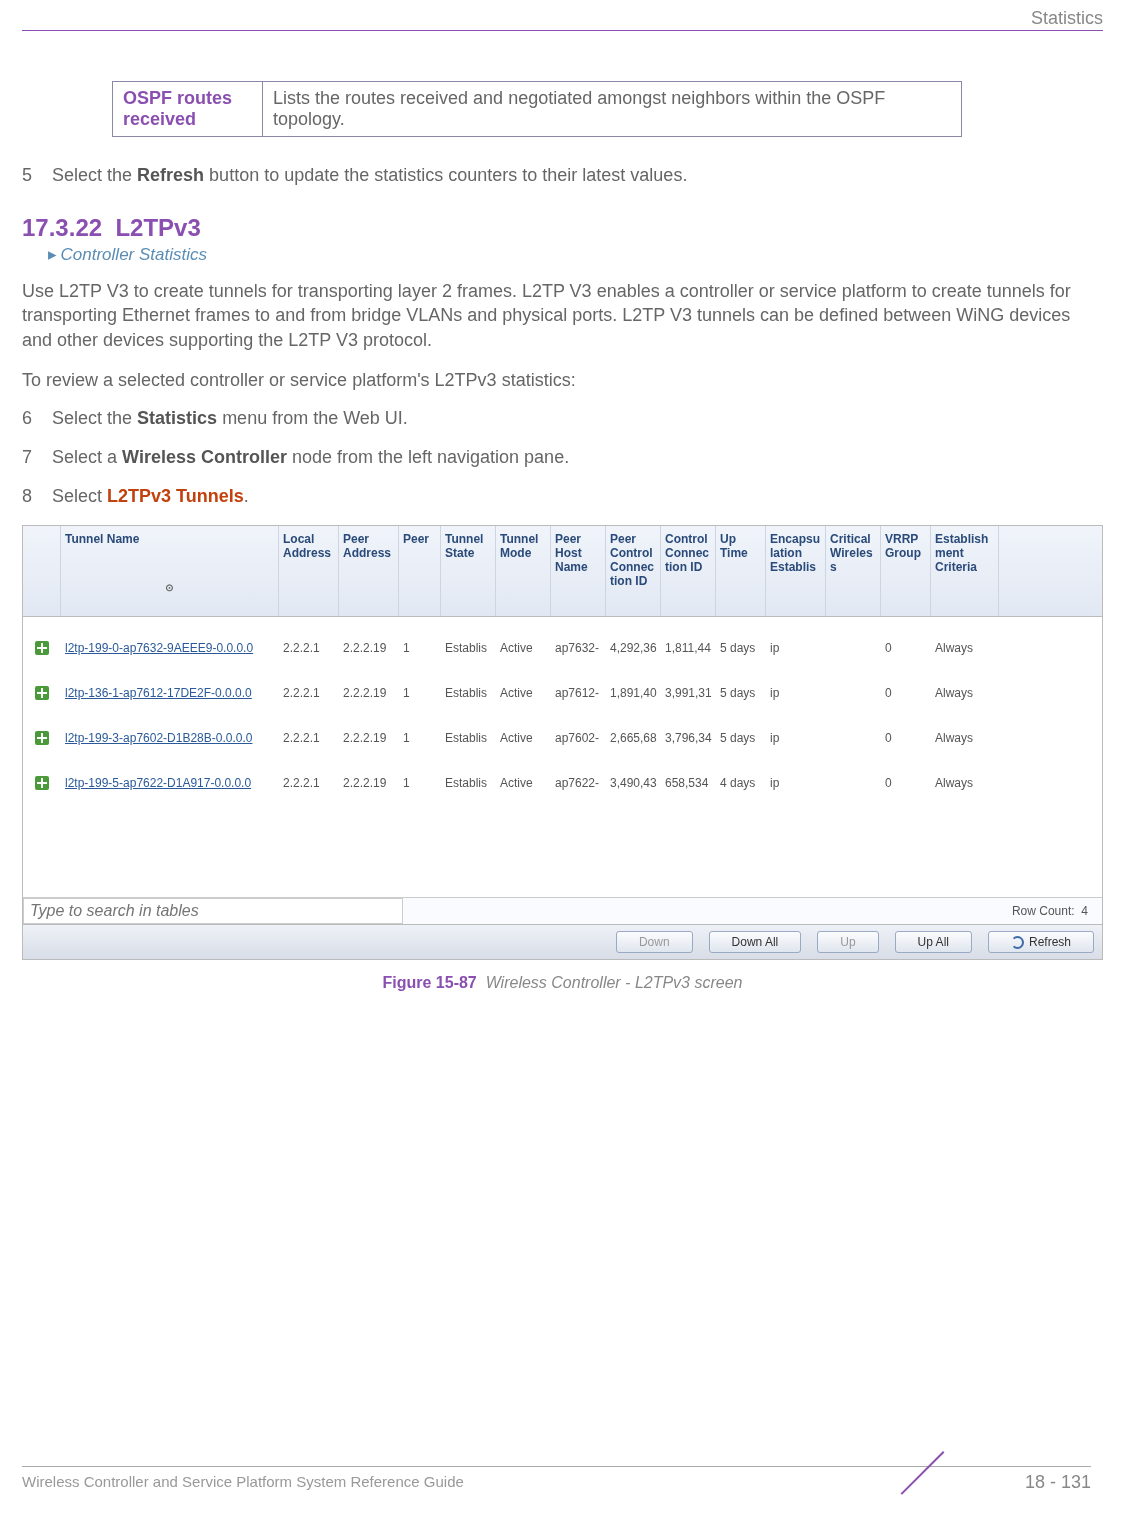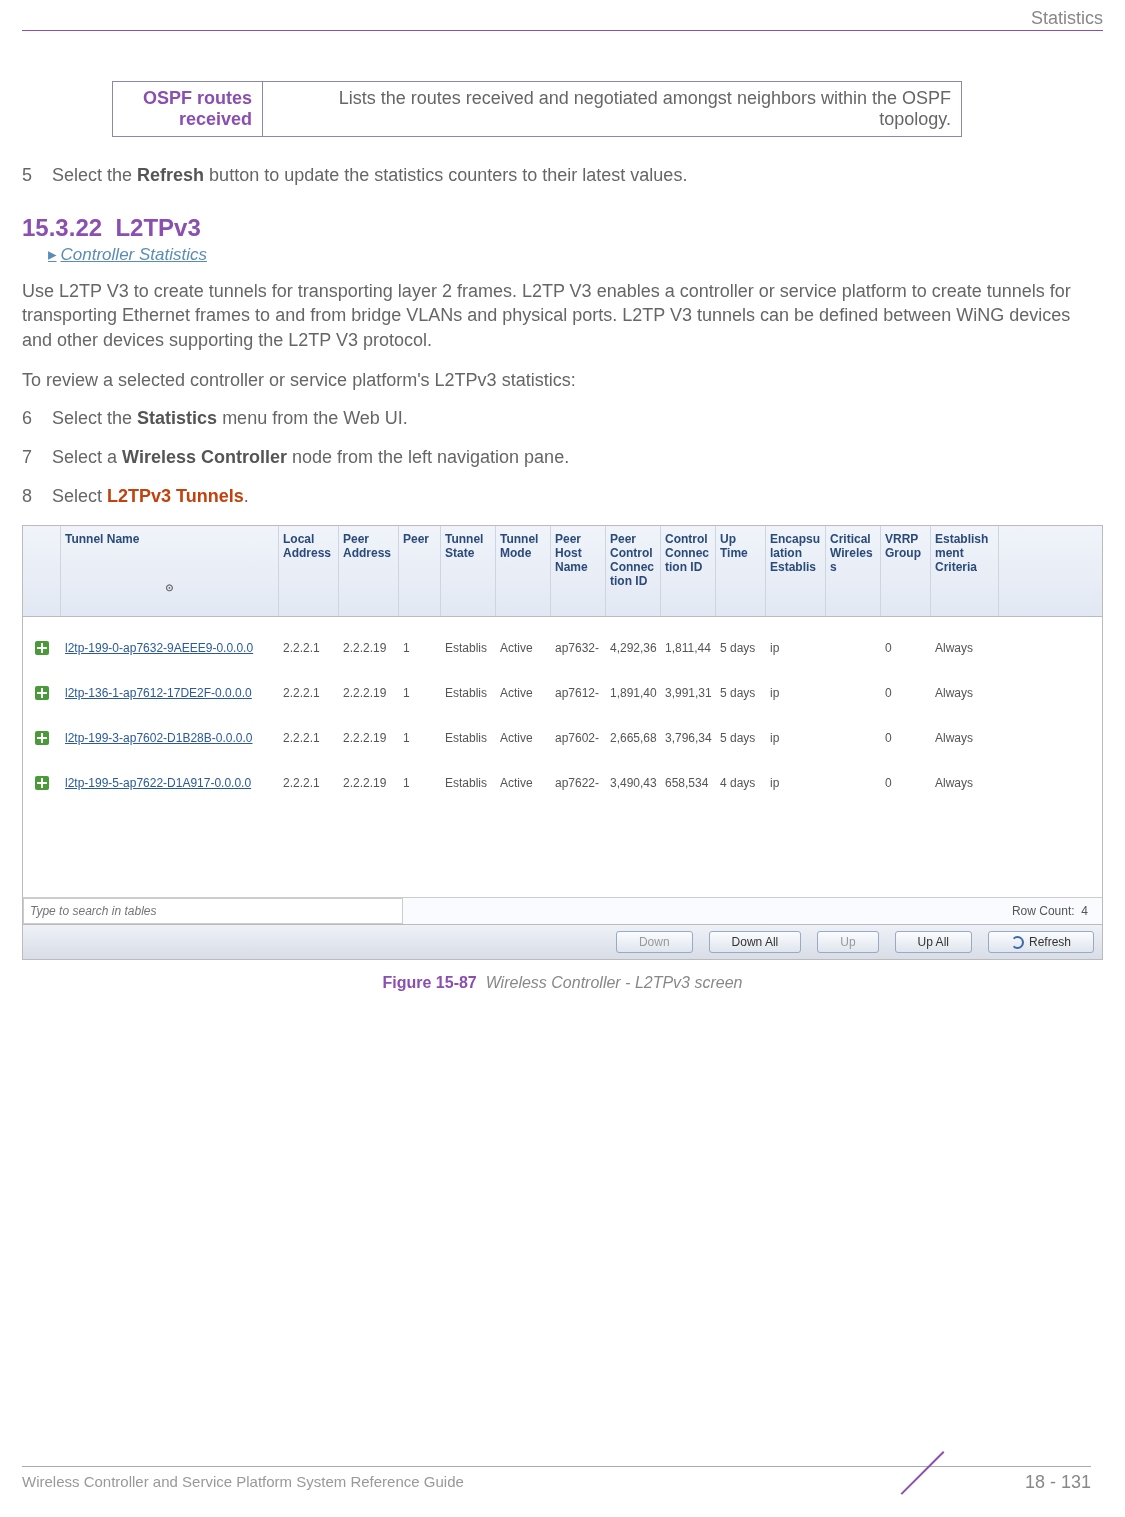--- a/index.html
+++ b/index.html
@@ -37,21 +37,20 @@
       margin-left: 90px;
       margin-bottom: 28px;
     }
     .info-table td {
       border: 1px solid #8a8aa8;
       padding: 6px 10px;
       font-size: 18px;
       color: #666;
       vertical-align: top;
       font-weight: 300;
-      text-align: right;
     }
     .info-table td.label {
       color: #8a4fb0;
       font-weight: 600;
       width: 150px;
     }
     .step-line {
       font-size: 18px;
       color: #666;
       margin: 0 0 18px 0;
@@ -69,21 +68,20 @@
       font-weight: 800;
       color: #8a4fb0;
       margin: 28px 0 2px 0;
     }
     .breadcrumb {
       color: #5a8db5;
       font-size: 17px;
       font-style: italic;
       margin-left: 26px;
       margin-bottom: 14px;
-      text-decoration: underline;
     }
     .breadcrumb .arrow {
       font-style: normal;
       margin-right: 4px;
     }
     .para {
       font-size: 18px;
       color: #666;
       line-height: 1.35;
       margin: 0 0 16px 0;
@@ -153,21 +151,21 @@
       display: flex;
       align-items: center;
       justify-content: space-between;
       font-size: 12px;
     }
     .search-input {
       border: 1px solid #ccc;
       height: 26px;
       width: 380px;
       padding: 2px 6px;
-      font-size: 12px;
+      font-size: 16px;
       color: #777;
       font-style: italic;
     }
     .row-count { padding-right: 14px; color: #555; }
     .toolbar {
       background: linear-gradient(#eef1f6, #d8dde7);
       border-top: 1px solid #bbb;
       padding: 6px 8px;
       display: flex;
       justify-content: flex-end;
@@ -239,21 +237,21 @@
     </tr>
   </tbody>
     </table>
 
   <p class="step-line">
     <span class="num">5</span>
     <span>Select the </span><span class="bold">Refresh</span><span> button to update the statistics counters to their latest values.</span>
   </p>
 
   <div class="section-heading">
-    <span>15.3.22</span>&nbsp;&nbsp;<span>L2TPv3</span>
+    <span>17.3.22</span>&nbsp;&nbsp;<span>L2TPv3</span>
   </div>
   <div class="breadcrumb"><span class="arrow">▸</span><span>Controller Statistics</span></div>
 
   <p class="para">Use L2TP V3 to create tunnels for transporting layer 2 frames. L2TP V3 enables a controller or service platform to create tunnels for transporting Ethernet frames to and from bridge VLANs and physical ports. L2TP V3 tunnels can be defined between WiNG devices and other devices supporting the L2TP V3 protocol.</p>
   <p class="para">To review a selected controller or service platform's L2TPv3 statistics:</p>
 
   <p class="step-line">
     <span class="num">6</span>
     <span>Select the </span><span class="bold">Statistics</span><span> menu from the Web UI.</span>
   </p>

